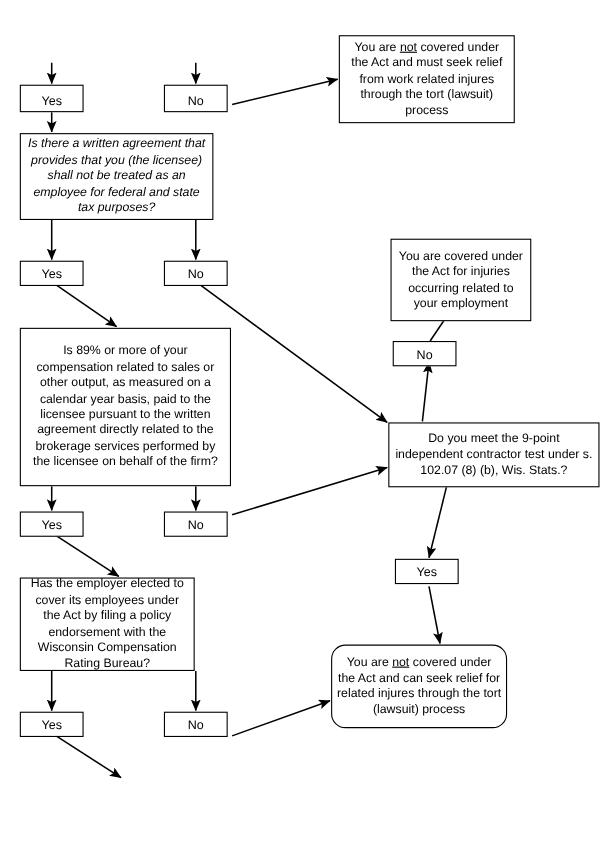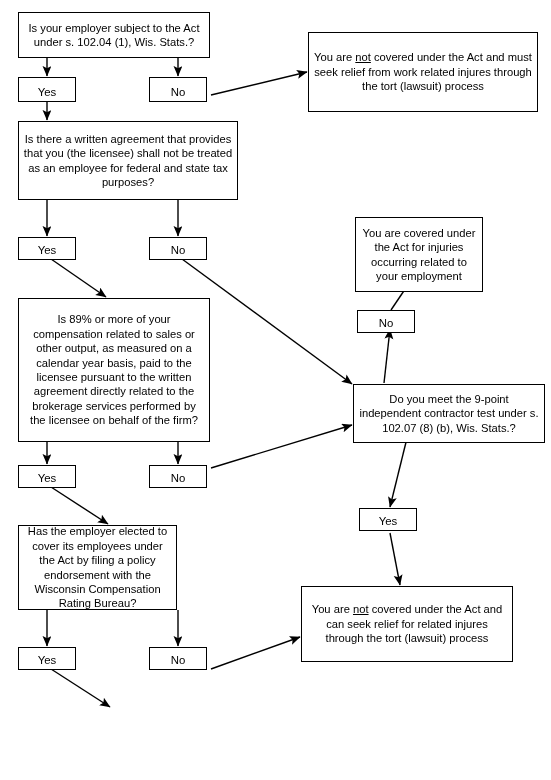--- a/index.html
+++ b/index.html
@@ -97,37 +97,34 @@
 
       <line x1="47" y1="610" x2="47" y2="646"></line>
       <line x1="178" y1="610" x2="178" y2="646"></line>
 
       <line x1="211" y1="669" x2="300" y2="637"></line>
 
       <line x1="51" y1="669" x2="110" y2="707"></line>
     </g>
   </svg>
 
-  <div class="node" style="left:18px; top:12px; width:192px; height:46px;">
-    <span class="txt">Is your employer subject to the Act under s. 102.04 (1), Wis. Stats.?</span>
-  </div>
 
   <div class="node small" style="left:18px; top:77px; width:58px; height:25px;">
     <span class="txt">Yes</span>
   </div>
 
   <div class="node small" style="left:149px; top:77px; width:58px; height:25px;">
     <span class="txt">No</span>
   </div>
 
-  <div class="node" style="left:308px; top:32px; width:230px; height:80px;">
+  <div class="node" style="left:308px; top:32px; width:160px; height:80px;">
     <span class="txt"><span>You are </span><span class="u">not</span><span> covered under the Act and must seek relief from work related injures through the tort (lawsuit) process</span></span>
   </div>
 
-  <div class="node" style="left:18px; top:121px; width:220px; height:79px;">
+  <div class="node" style="left:18px; top:121px; width:176px; height:79px;font-style:italic;">
     <span class="txt">Is there a written agreement that provides that you (the licensee) shall not be treated as an employee for federal and state tax purposes?</span>
   </div>
 
   <div class="node small" style="left:18px; top:237px; width:58px; height:23px;">
     <span class="txt">Yes</span>
   </div>
 
   <div class="node small" style="left:149px; top:237px; width:58px; height:23px;">
     <span class="txt">No</span>
   </div>
@@ -165,18 +162,18 @@
   </div>
 
   <div class="node small" style="left:18px; top:647px; width:58px; height:23px;">
     <span class="txt">Yes</span>
   </div>
 
   <div class="node small" style="left:149px; top:647px; width:58px; height:23px;">
     <span class="txt">No</span>
   </div>
 
-  <div class="node" style="left:301px; top:586px; width:212px; height:76px;">
+  <div class="node" style="left:301px; top:586px; width:160px; height:76px;border-radius:13px;">
     <span class="txt"><span>You are </span><span class="u">not</span><span> covered under the Act and can seek relief for related injures through the tort (lawsuit) process</span></span>
   </div>
 
 
 </div>
 
 </body></html>

